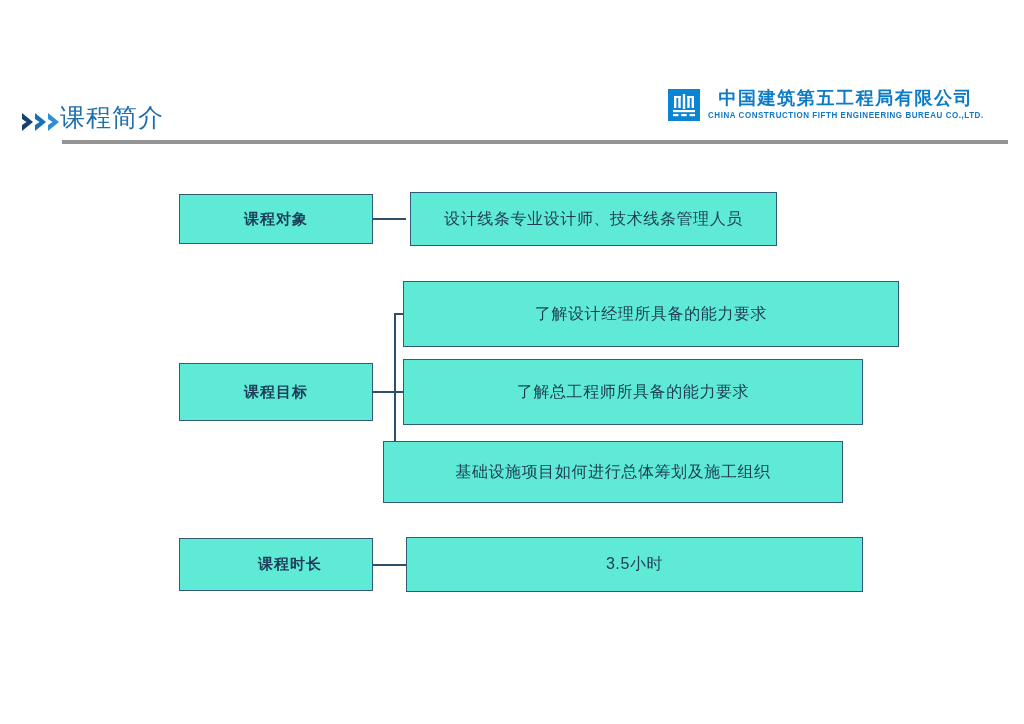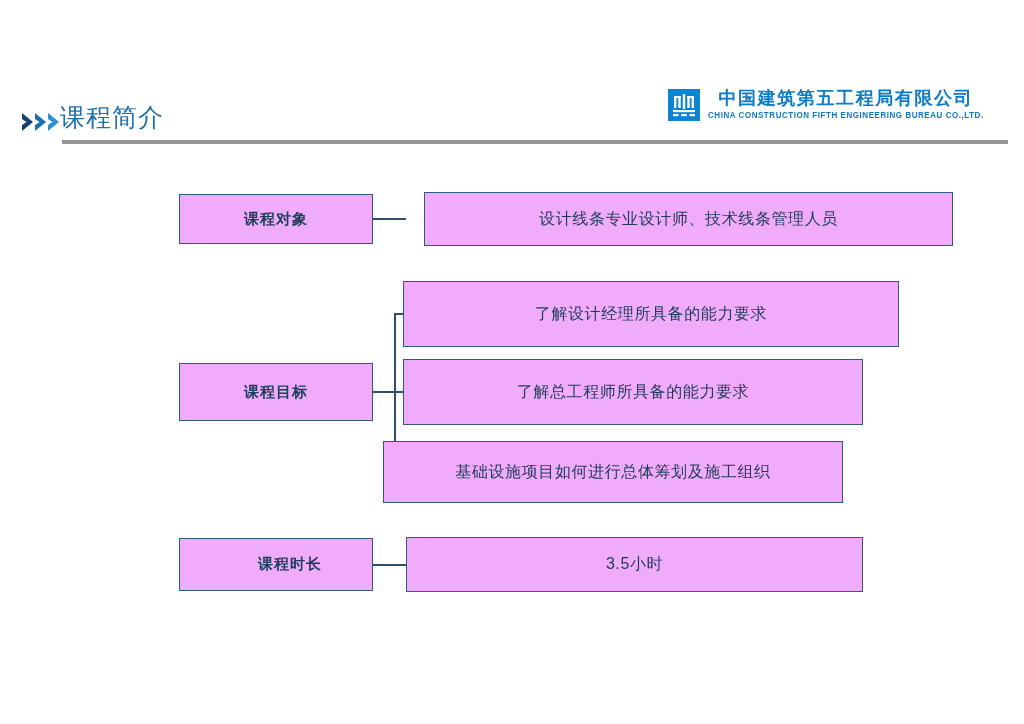--- a/index.html
+++ b/index.html
@@ -96,21 +96,21 @@
     left: 0;
     top: 0;
     width: 1024px;
     height: 724px;
   }
 
   .node {
     position: absolute;
     box-sizing: border-box;
     border: 1.6px solid #2f5a7a;
-    background: #f0abfc;
+    background: #5eead4;
     display: flex;
     align-items: center;
     justify-content: center;
     color: #1f3c55;
   }
   .node-label {
     font-size: 15px;
     font-weight: bold;
     color: #1d3d59;
     letter-spacing: 1px;
@@ -120,21 +120,21 @@
     color: #1f3c55;
     letter-spacing: 0.6px;
   }
 
   
   .key-1 { left: 179px; top: 194px;  width: 194px; height: 50px; }
   .key-2 { left: 179px; top: 363px;  width: 194px; height: 58px; }
   .key-3 { left: 179px; top: 538px;  width: 194px; height: 53px; padding-left: 28px; }
 
   
-  .val-1 { left: 424px; top: 192px; width: 529px; height: 54px; }
+  .val-1 { left: 410px; top: 192px; width: 367px; height: 54px; }
   .val-g1 { left: 403px; top: 281px; width: 496px; height: 66px; }
   .val-g2 { left: 403px; top: 359px; width: 460px; height: 66px; }
   .val-g3 { left: 383px; top: 441px; width: 460px; height: 62px; }
   .val-3 { left: 406px; top: 537px; width: 457px; height: 55px; }
 
   
   .conn {
     position: absolute;
     background: #2c4f6b;
   }

